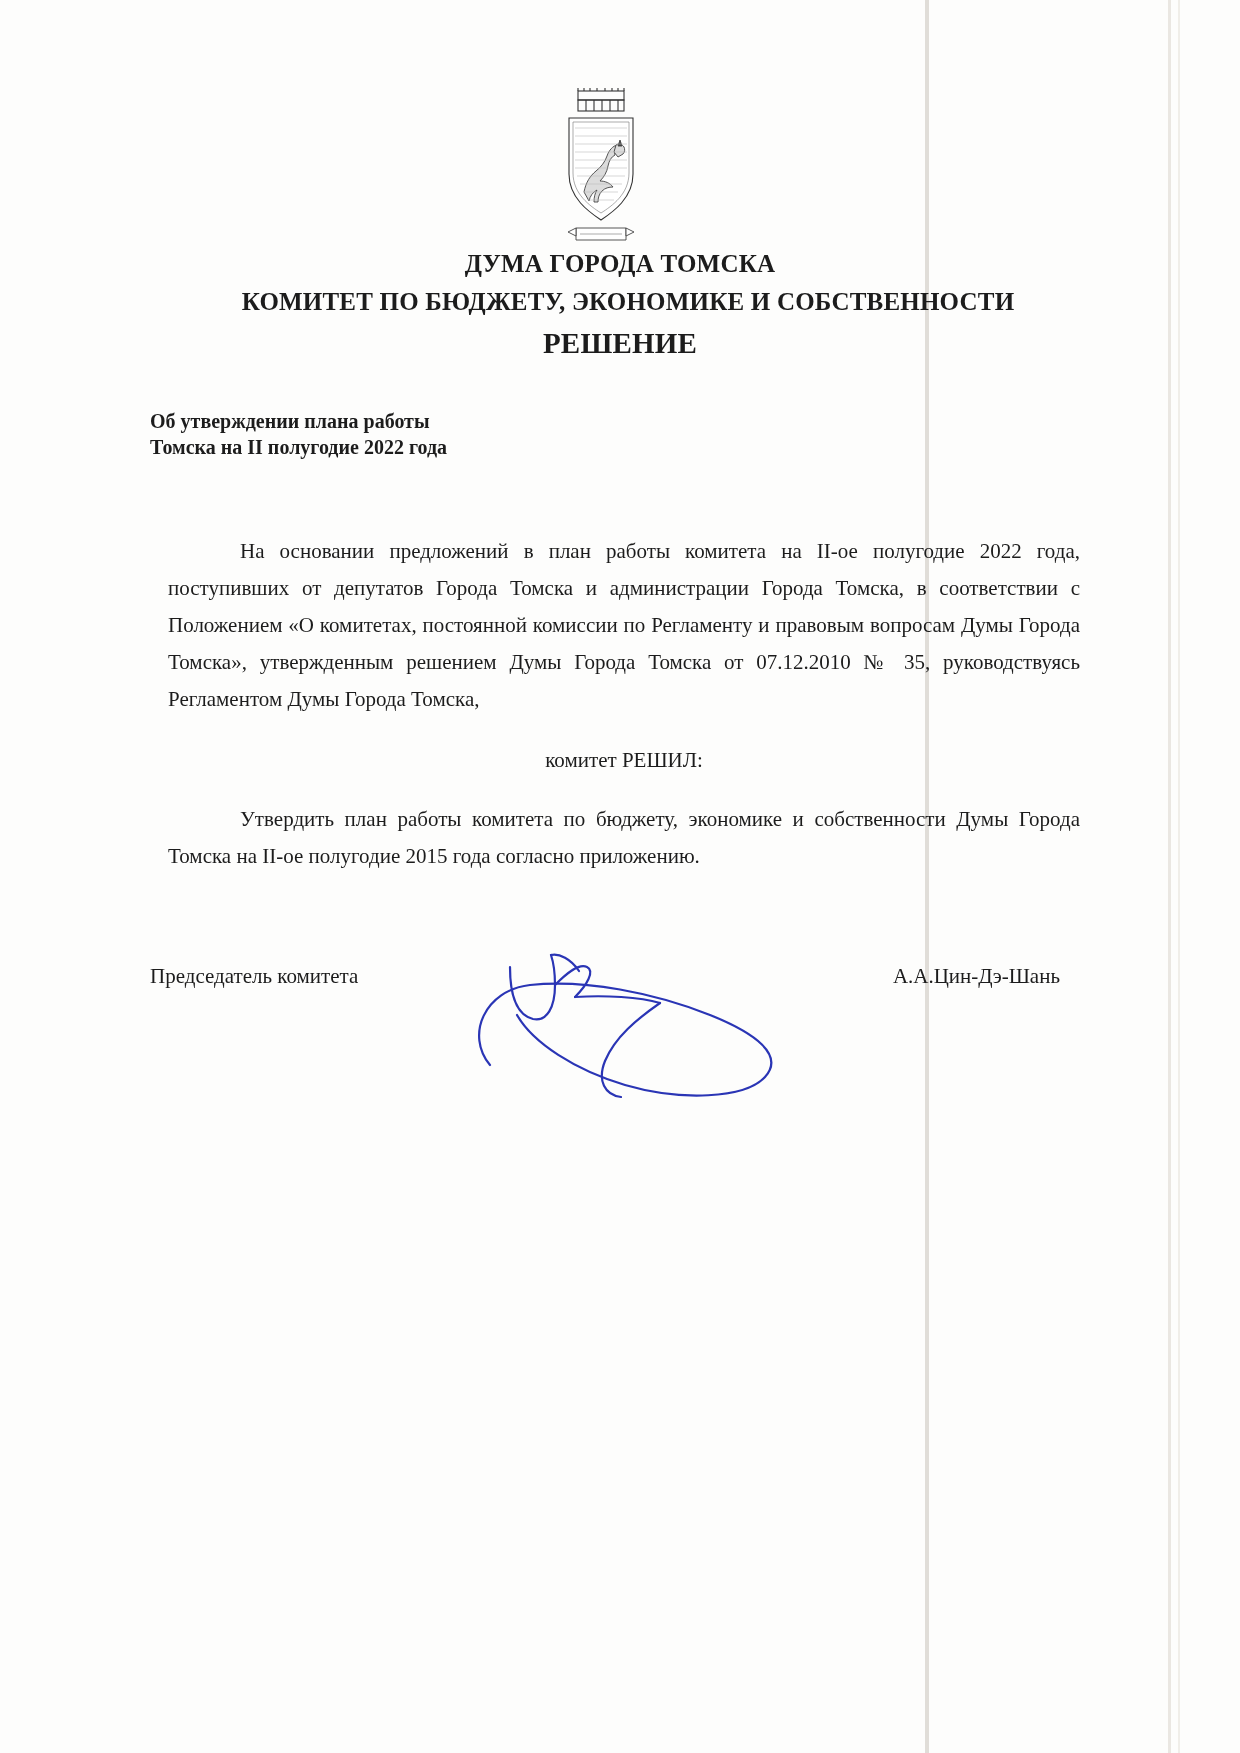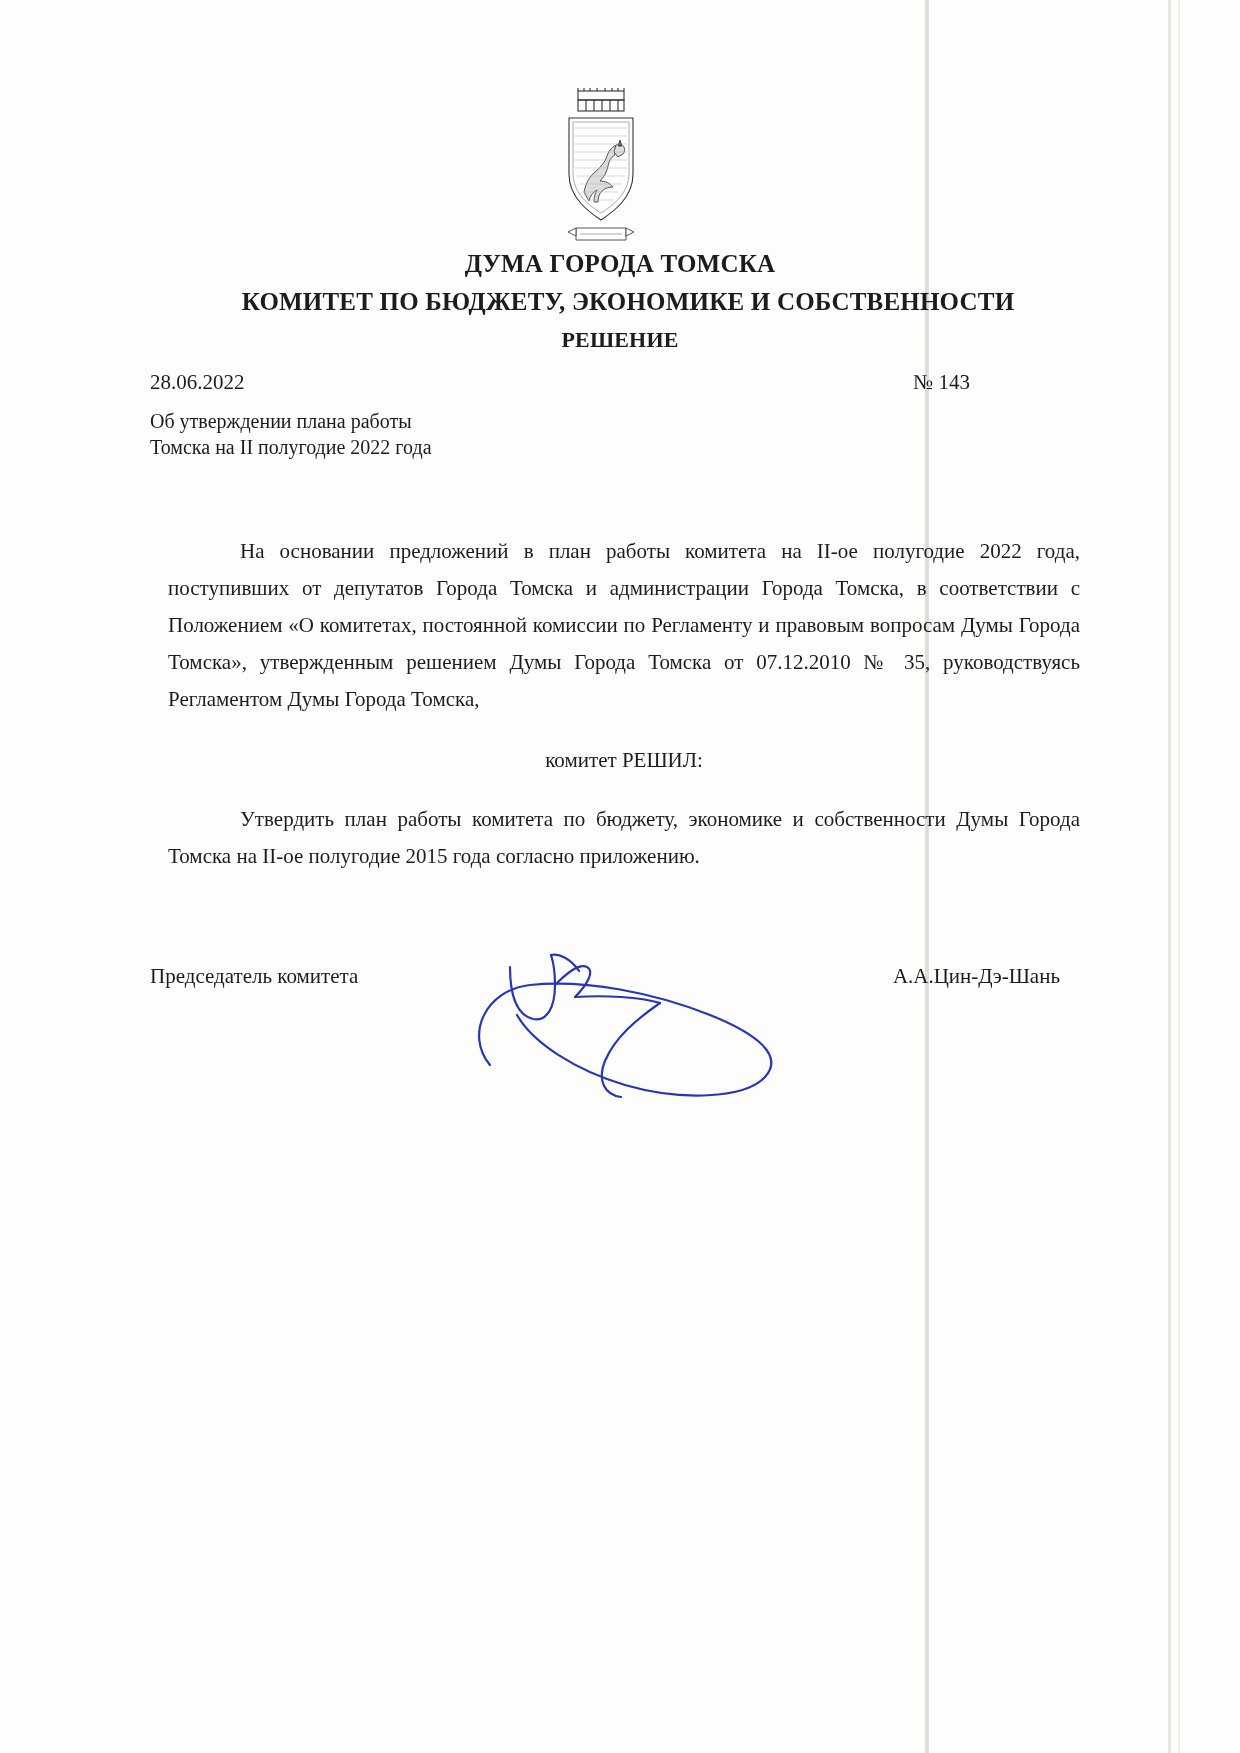--- a/index.html
+++ b/index.html
@@ -72,21 +72,21 @@
     font-weight: bold;
     letter-spacing: 0.2px;
     margin-left: 8px;
   }
   .doc-type {
     position: absolute;
     left: 0;
     top: 327px;
     width: 1240px;
     text-align: center;
-    font-size: 22px;
+    font-size: 29px;
     font-weight: bold;
     letter-spacing: 0.2px;
   }
 
   
   .meta-row {
     position: absolute;
     left: 150px;
     top: 370px;
     width: 820px;
@@ -96,21 +96,21 @@
     font-size: 21px;
   }
 
   
   .subject {
     position: absolute;
     left: 150px;
     top: 408px;
     width: 365px;
     font-size: 20px;
-    font-weight: normal;
+    font-weight: bold;
     line-height: 26px;
     text-align: justify;
   }
   .subject div { white-space: nowrap; }
 
   
   .body-text {
     position: absolute;
     left: 148px;
     top: 533px;
@@ -206,24 +206,20 @@
         <g stroke="#555" stroke-width="0.5">
           <line x1="24" y1="146" x2="66" y2="146"></line>
         </g>
       </svg>
     </div>
 
     <div class="org-title">ДУМА ГОРОДА ТОМСКА</div>
     <div class="committee-title">КОМИТЕТ ПО БЮДЖЕТУ, ЭКОНОМИКЕ И СОБСТВЕННОСТИ</div>
     <div class="doc-type">РЕШЕНИЕ</div>
 
-    <div class="meta-row">
-      <span>28.06.2022</span>
-      <span>№ 143</span>
-    </div>
 
     <div class="subject">
       <div>Об  утверждении  плана  работы</div>
       <div>Томска на II полугодие 2022 года</div>
     </div>
 
     <div class="body-text">
       <p>На основании предложений в план работы комитета на II-ое полугодие 2022 года, поступивших от депутатов Города Томска и администрации Города Томска, в соответствии с Положением «О комитетах, постоянной комиссии по Регламенту и правовым вопросам Думы Города Томска», утвержденным решением Думы Города Томска от 07.12.2010 № 35, руководствуясь Регламентом Думы Города Томска,</p>
       <p class="resolve-line">комитет РЕШИЛ:</p>
       <p class="para-2">Утвердить план работы комитета по бюджету, экономике и собственности Думы Города Томска на II-ое полугодие 2015 года согласно приложению.</p>

